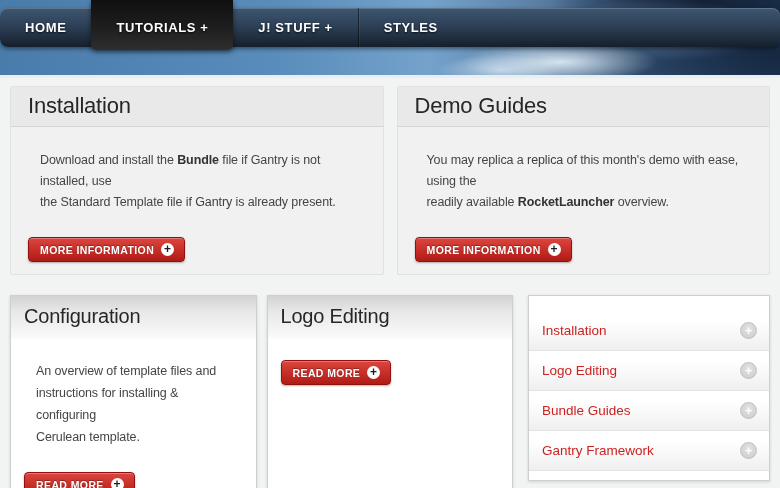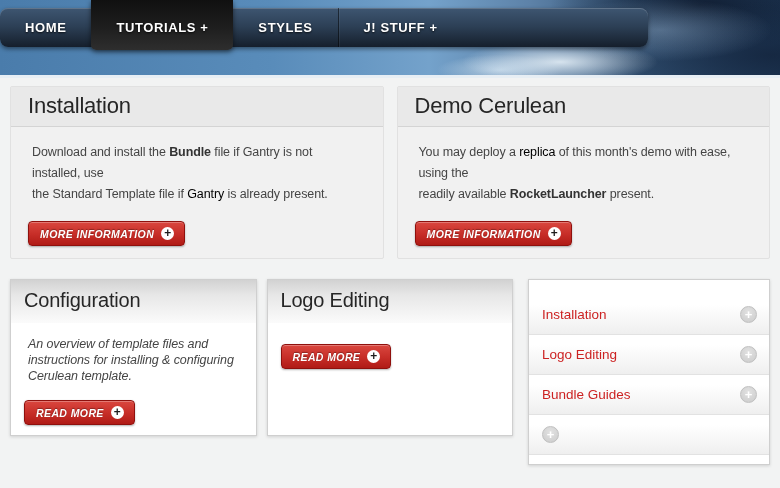--- a/index.html
+++ b/index.html
@@ -17,21 +17,21 @@
       radial-gradient(90px 22px ellipse at 500px 70px, rgba(215,232,245,.7), rgba(215,232,245,0) 70%),
       radial-gradient(160px 45px ellipse at 660px 30px, rgba(150,180,210,.45), rgba(150,180,210,0) 70%),
       radial-gradient(240px 70px ellipse at 770px 55px, rgba(18,34,58,.75), rgba(18,34,58,0) 78%),
       radial-gradient(200px 60px ellipse at 700px 5px, rgba(10,20,38,.8), rgba(10,20,38,0) 75%),
       linear-gradient(90deg, #4a7cab 0%, #598cba 35%, #74a2cb 55%, #5d82a8 68%, #325173 82%, #203a59 100%);
     border-bottom:3px solid #e7eef4;
   }
 
   
   .navbar {
-    position:absolute; top:8px; left:0; width:648px; height:39px;
+    position:absolute; top:8px; left:0; width:780px; height:39px;
     border-radius:8px;
     background:linear-gradient(180deg,#41597437 0%, #2d415a 0%, #3e5671 0%, #31465f 45%, #151f2c 100%);
     background:linear-gradient(180deg,#3e5671 0%, #2c3f55 48%, #151f2c 100%);
     box-shadow:0 2px 4px rgba(0,0,0,.45), inset 0 1px 0 rgba(255,255,255,.18);
     display:flex; align-items:stretch; z-index:5;
   }
   .nav-item {
     display:flex; align-items:center; padding:0 25px;
     color:#fff; font-size:13px; font-weight:bold; letter-spacing:.6px;
     text-shadow:0 1px 2px rgba(0,0,0,.75); cursor:pointer; white-space:nowrap;
@@ -64,36 +64,36 @@
 
   .card-white { background:#fff; border:1px solid #cfcfcf; box-shadow:0 1px 3px rgba(0,0,0,.14); }
   .card-white header {
     background:linear-gradient(180deg,#d2d2d2 0%, #e7e7e7 35%, #fbfbfb 100%);
     padding:9px 13px 11px;
   }
   .card-white h2 { margin:0; font-size:20px; font-weight:normal; color:#262626; letter-spacing:-.2px; }
   .card-white .card-body { padding:9px 13px 10px; }
 
   p.desc {
-    margin:4px; font-size:12.5px; line-height:21px; color:#454545;
+    margin:12px; font-size:12.5px; line-height:21px; color:#454545;
     letter-spacing:-.1px; white-space:pre-line;
   }
-  .cards-mid p.desc { line-height:16px;font-style:italic; }
+  .cards-mid p.desc { line-height:22px; }
   .seg-bold { font-weight:bold; color:#333; }
-  .seg-red { color:#000000; cursor:pointer; text-decoration:none;text-align:center; }
+  .seg-red { color:#404040; cursor:pointer; text-decoration:none;text-align:center; }
 
   
   .btn {
     display:inline-flex; align-items:center; gap:7px; margin-top:12px;
     padding:5px 10px 5px 11px; border:1px solid #8f100d; border-radius:4px;
     background:linear-gradient(180deg,#da473f 0%, #c62d27 55%, #b01b16 100%);
     color:#fff; font-size:10.5px; font-weight:bold; letter-spacing:.4px;
     text-shadow:0 -1px 1px rgba(0,0,0,.35);
     box-shadow:0 1px 2px rgba(0,0,0,.3), inset 0 1px 0 rgba(255,255,255,.28);
-    cursor:pointer; white-space:nowrap;font-style:italic;
+    cursor:pointer; white-space:nowrap;
   }
   .btn .plus-circle {
     width:13px; height:13px; border-radius:50%; background:#fff;
     color:#1c1c1c; font-size:12px; font-weight:bold; line-height:13px;
     text-align:center; text-shadow:none; flex:0 0 auto;
   }
 
   
   .sidebar { width:240px; margin-left:auto; }
   .menu { list-style:none; margin:0; padding:15px 0 9px; }
@@ -112,22 +112,22 @@
     text-align:center; flex:0 0 auto;
   }
 </style>
 </head>
 <body>
 
 <div class="hero">
   <nav class="navbar">
     <a class="nav-item">HOME</a>
     <a class="nav-item active">TUTORIALS +</a>
+    <a class="nav-item">J! STUFF +</a>
     <a class="nav-item">STYLES</a>
-    <a class="nav-item">J! STUFF +</a>
   </nav>
 </div>
 
 <main>
 
   <section class="row-top">
 
     <div class="card-gray">
       <header>
         <h2>Installation</h2>
@@ -137,25 +137,25 @@
 the Standard Template file if </span><a class="seg-red">Gantry</a><span> is already present.</span></p>
         <button class="btn">
           <span>MORE INFORMATION</span>
           <span class="plus-circle">+</span>
         </button>
       </div>
     </div>
 
     <div class="card-gray">
       <header>
-        <h2>Demo Cerulean</h2>
+        <h2>Demo Guides</h2>
       </header>
       <div class="card-body">
-        <p class="desc"><span>You may deploy a </span><a class="seg-red">replica</a><span> of this month's demo with ease, using the
-readily available </span><span class="seg-bold">RocketLauncher</span><span> present.</span></p>
+        <p class="desc"><span>You may replica a </span><a class="seg-red">replica</a><span> of this month's demo with ease, using the
+readily available </span><span class="seg-bold">RocketLauncher</span><span> overview.</span></p>
         <button class="btn">
           <span>MORE INFORMATION</span>
           <span class="plus-circle">+</span>
         </button>
       </div>
     </div>
 
   </section>
 
   <section class="row-mid">
@@ -202,20 +202,21 @@
         </li>
         <li>
           <span>Logo Editing</span>
           <span class="plus-circle-gray">+</span>
         </li>
         <li>
           <span>Bundle Guides</span>
           <span class="plus-circle-gray">+</span>
         </li>
         <li>
+          <span>Gantry Framework</span>
           <span class="plus-circle-gray">+</span>
         </li>
       </ul>
     </aside>
 
   </section>
 
 </main>
 
 </body></html>

